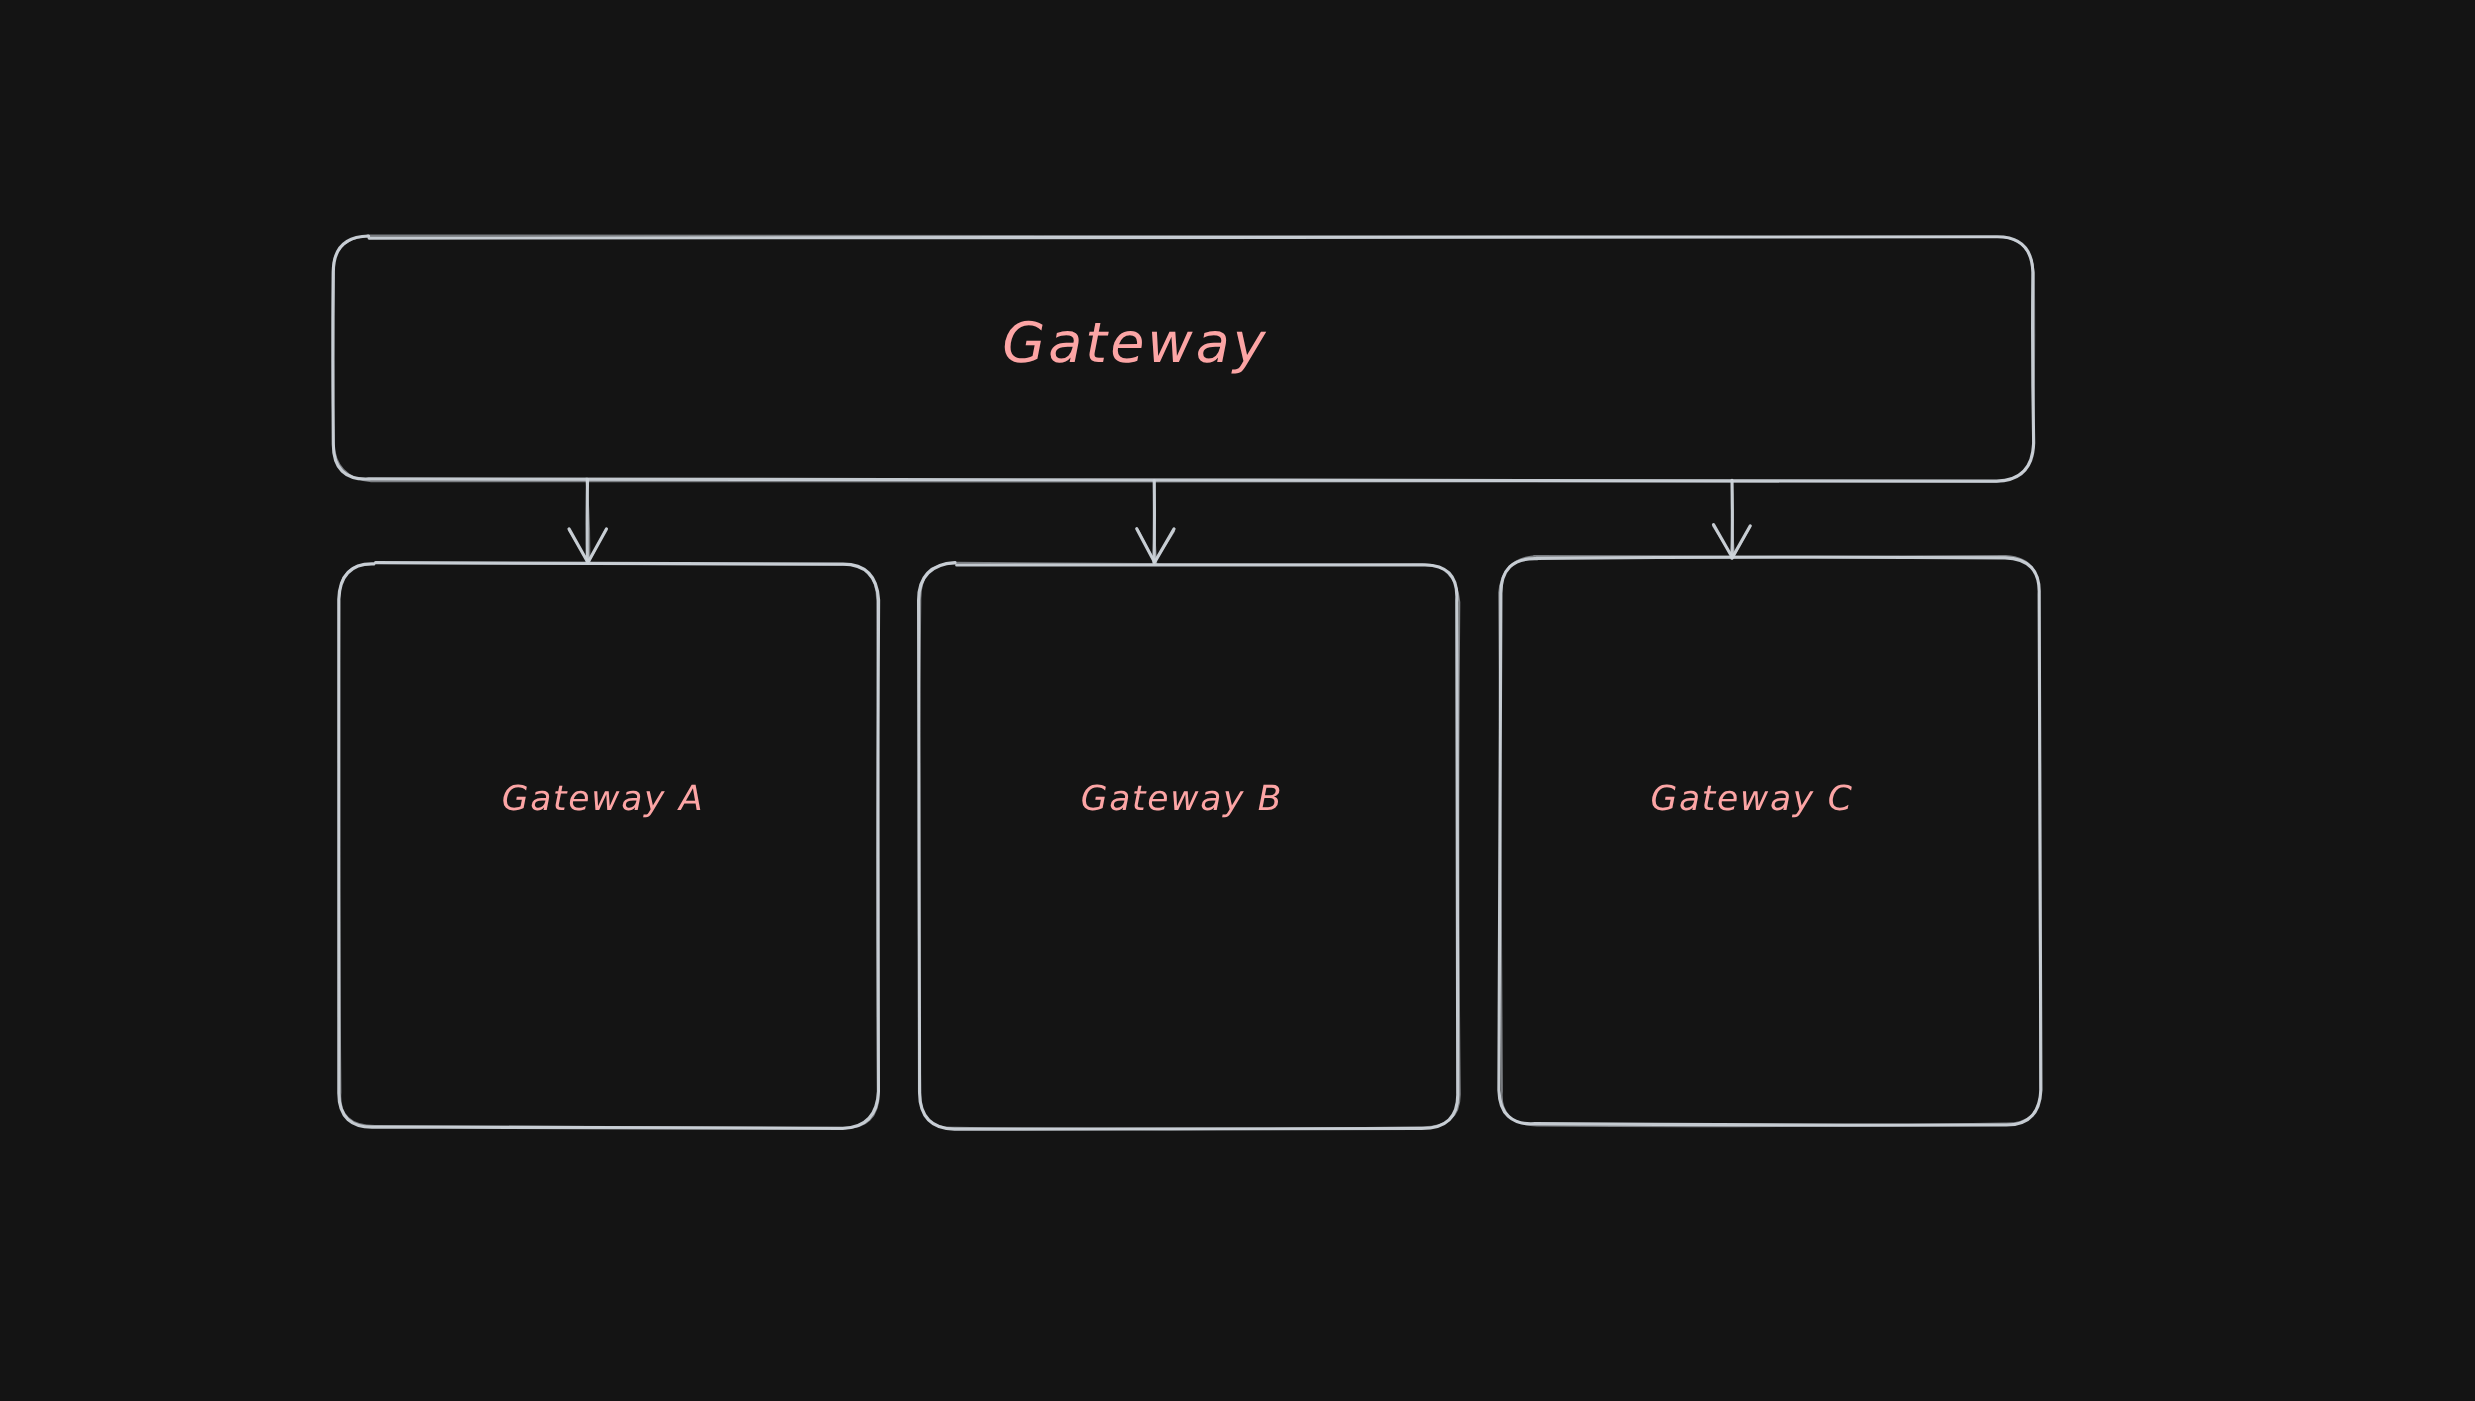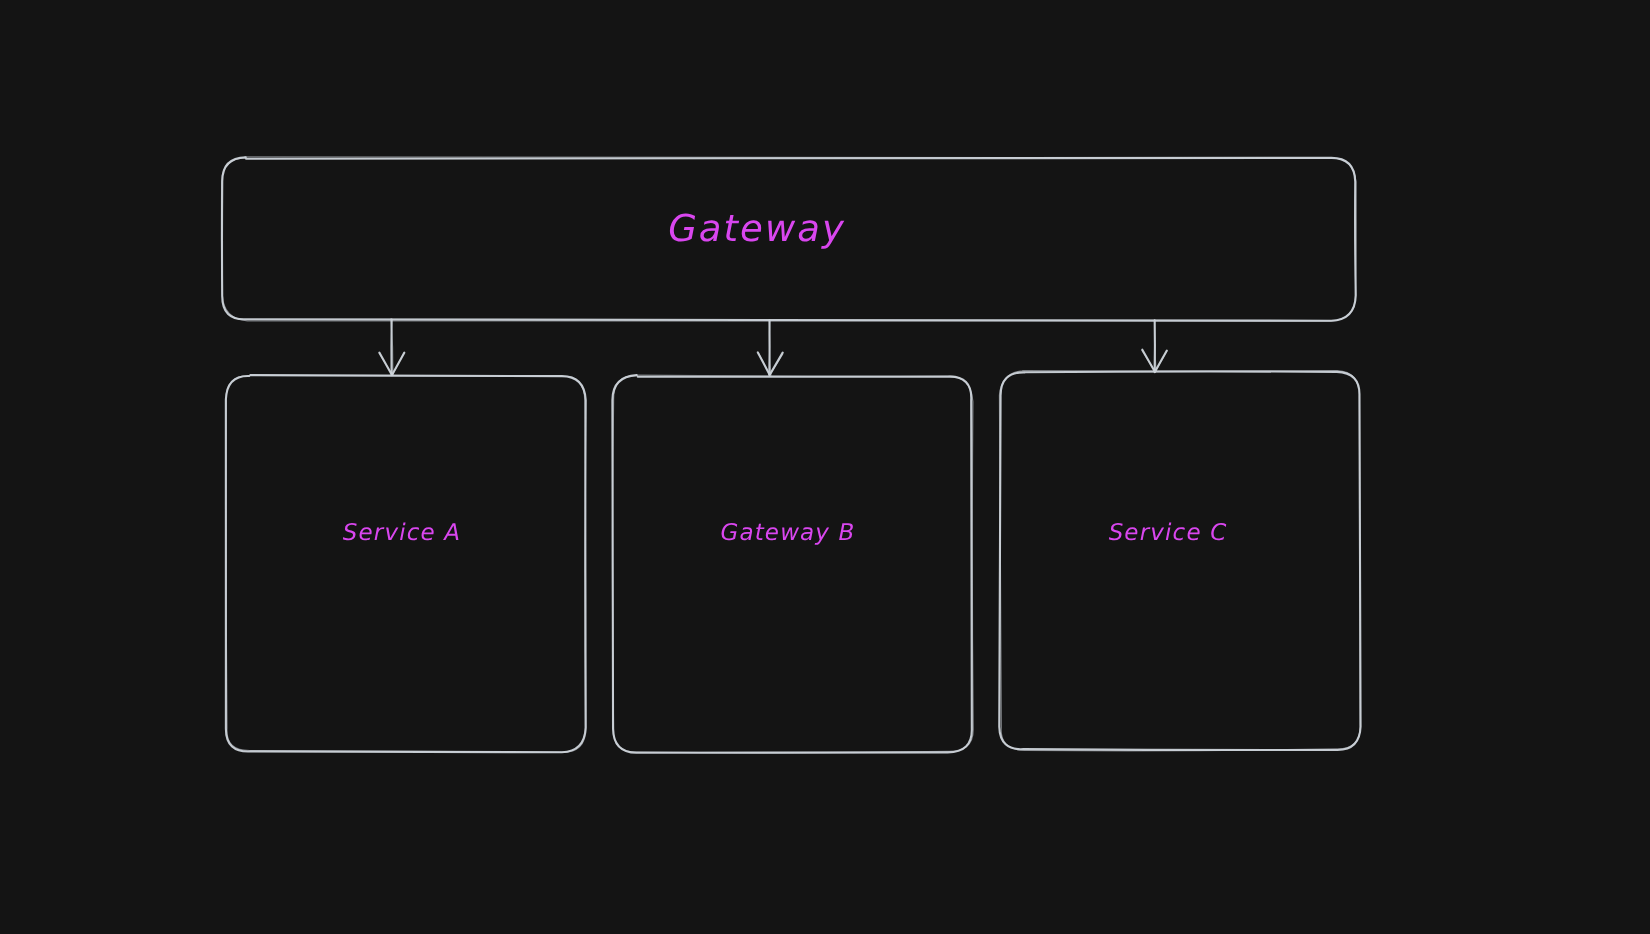--- a/index.html
+++ b/index.html
@@ -25,21 +25,21 @@
     left: 0;
     top: 0;
     width: 1650px;
     height: 934px;
   }
   .node-label {
     position: absolute;
     display: flex;
     align-items: center;
     justify-content: center;
-    color: #d946ef;
+    color: #fca5a5;
     font-family: "DejaVu Sans", sans-serif;
     font-style: italic;
     font-weight: 400;
     letter-spacing: 0.04em;
     white-space: nowrap;
     text-rendering: geometricPrecision;
     -webkit-font-smoothing: antialiased;
     user-select: none;
     pointer-events: none;
   }
@@ -86,19 +86,19 @@
           <path d="M 1154.6662111370824 320.22344729001634 Q 1155.1832734503225 346 1154.6447080011014 372.1160284523852" fill="none" stroke="#ced4da" stroke-width="2.1" stroke-opacity="0.95" stroke-linecap="round"></path>
           <path d="M 1154.64034571182 320.6125300332904 Q 1154.0483161408827 346 1156.0411365117877 371.1188466763124" fill="none" stroke="#ced4da" stroke-width="1.2" stroke-opacity="0.5" stroke-linecap="round"></path>
           <path d="M 1142.3177636729554 349.7082211396191 L 1154.861459844606 371.7130903784884 L 1166.8550020165742 350.56213323962874" fill="none" stroke="#ced4da" stroke-width="2.1" stroke-opacity="0.95" stroke-linecap="round" stroke-linejoin="round"></path>
           <path d="M 1141.9048940610141 350.5534725567326 L 1155.337029228732 371.860236682836 L 1166.8955582085996 350.99373252820226" fill="none" stroke="#ced4da" stroke-width="1.2" stroke-opacity="0.5" stroke-linecap="round" stroke-linejoin="round"></path>
         </g>
       </g>
   </svg>
 
   <div class="node-label label-gateway" id="label-gateway" style="left: 357px; top: 198px; width: 800px; height: 60px;">Gateway</div>
 
-  <div class="node-label label-service" id="label-service-0" style="left: 2px; top: 503px; width: 800px; height: 60px;">Service A</div>
+  <div class="node-label label-service" id="label-service-0" style="left: 2px; top: 503px; width: 800px; height: 60px;">Gateway A</div>
 
   <div class="node-label label-service" id="label-service-1" style="left: 388px; top: 503px; width: 800px; height: 60px;">Gateway B</div>
 
-  <div class="node-label label-service" id="label-service-2" style="left: 768px; top: 503px; width: 800px; height: 60px;">Service C</div>
+  <div class="node-label label-service" id="label-service-2" style="left: 768px; top: 503px; width: 800px; height: 60px;">Gateway C</div>
 
 </div>
 
 </body></html>

